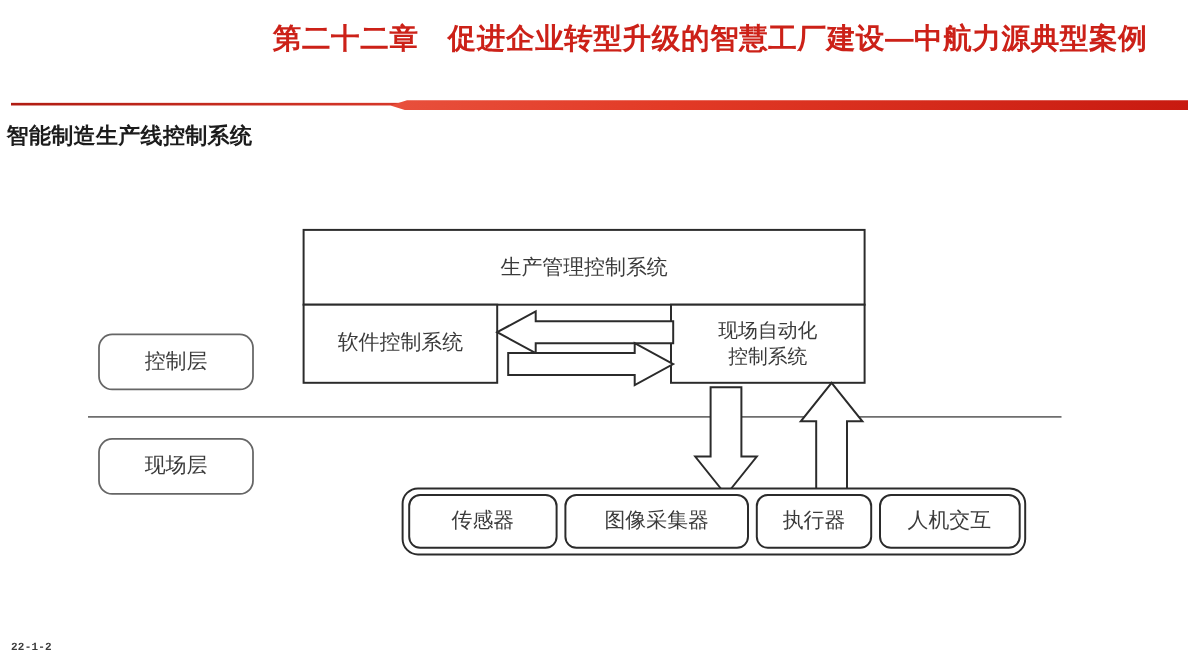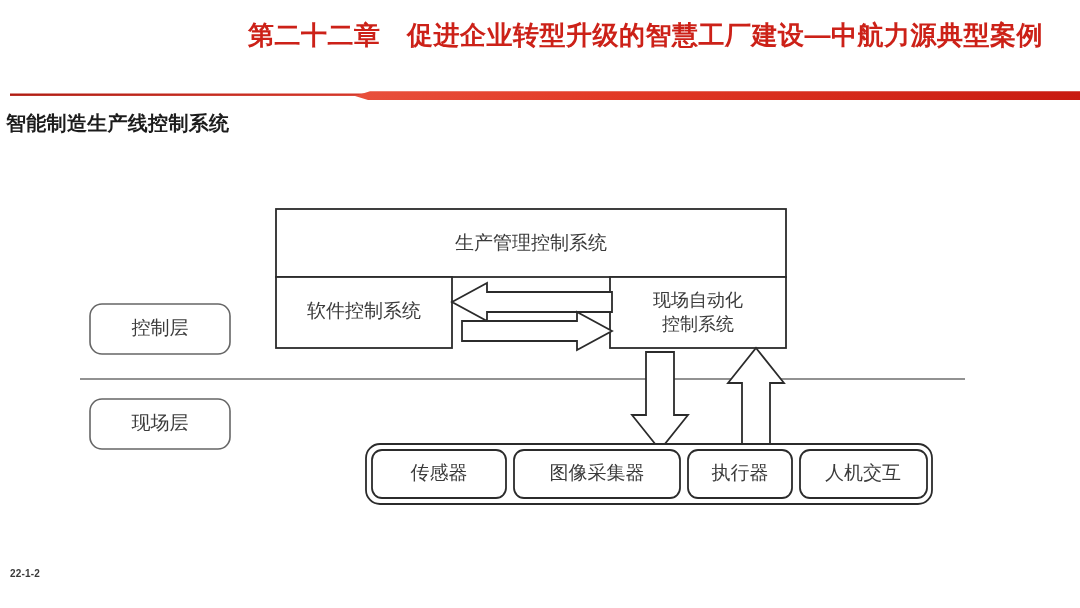--- a/index.html
+++ b/index.html
@@ -58,22 +58,22 @@
     left: 0;
     top: 0;
     width: 1080px;
     height: 608px;
   }
 
   
   #page-number {
     position: absolute;
     left: 10px;
-    top: 568px;
-    font-family: Liberation Sans, sans-serif;
+    top: 584px;
+    font-family: Liberation Mono, monospace;
     font-weight: bold;
     font-size: 10px;
     color: #3a3a3a;
     letter-spacing: 0.2px;
   }
 
   
   .boxlabel {
     font-family: "Liberation Serif", "DejaVu Serif", serif;
     font-size: 19px;

